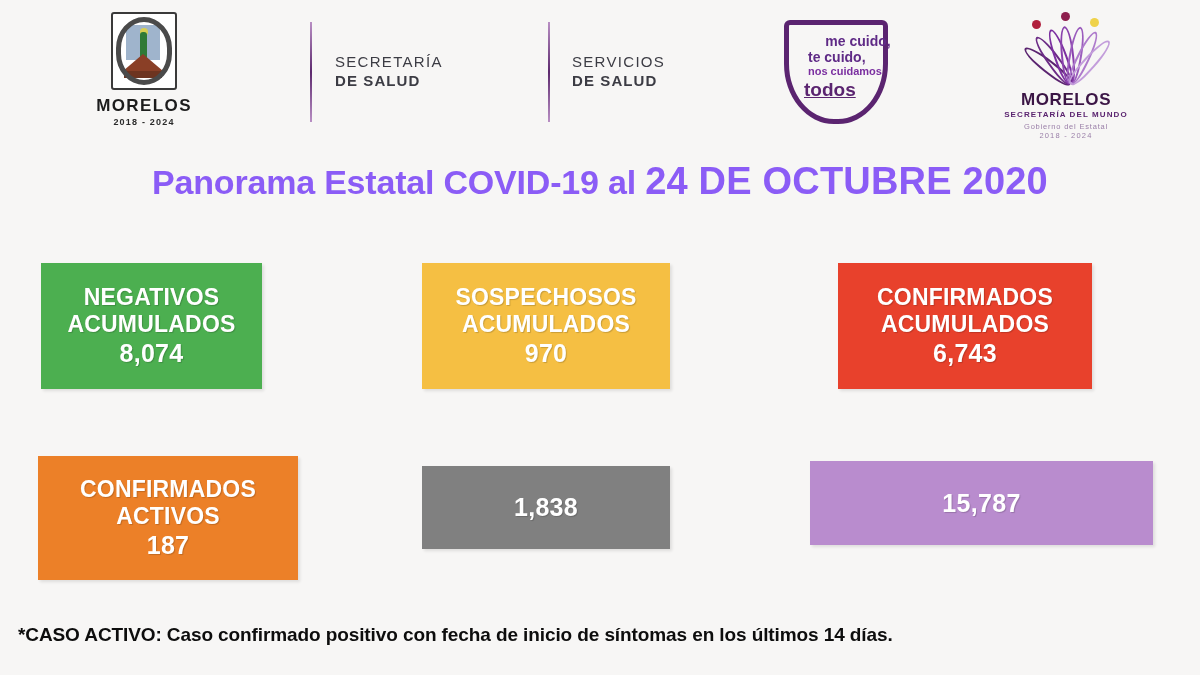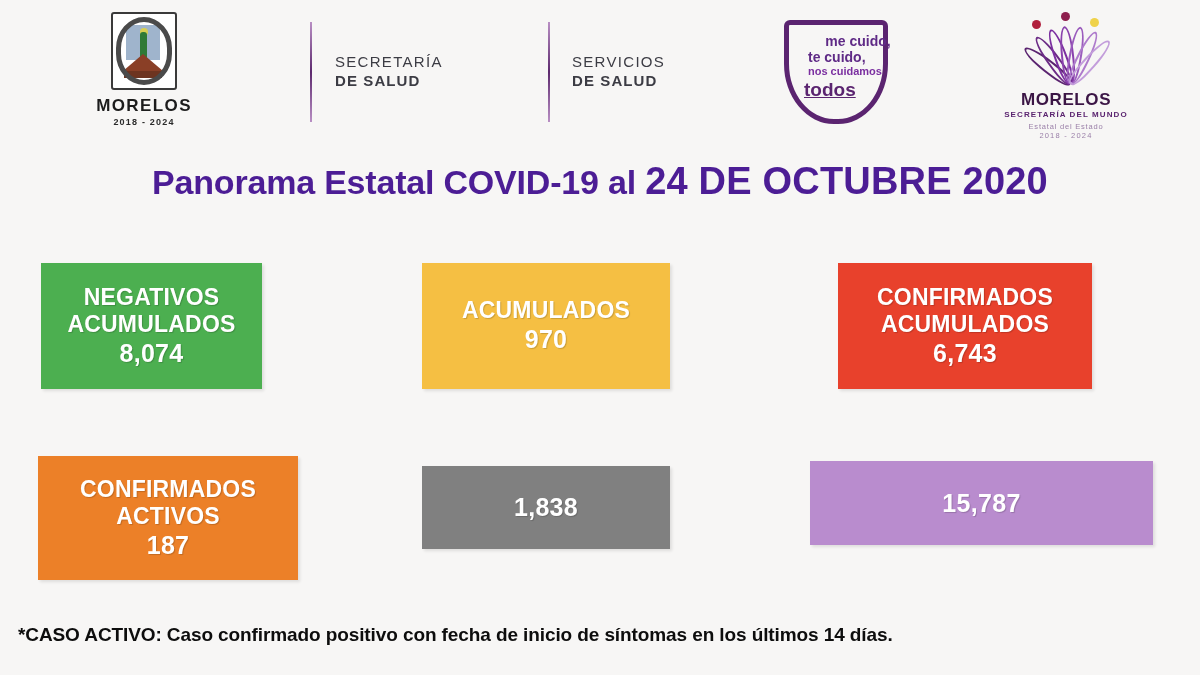--- a/index.html
+++ b/index.html
@@ -227,21 +227,21 @@
   }
 
   
   .title {
     position: absolute;
     top: 160px;
     left: 0;
     width: 1200px;
     text-align: center;
     white-space: nowrap;
-    color: #4c1d95;
+    color: #8b5cf6;
   }
   .title .t-pre {
     font-size: 34px;
     font-weight: bold;
     letter-spacing: -0.2px;
   }
   .title .t-date {
     font-size: 38px;
     font-weight: bold;
     letter-spacing: 0.2px;
@@ -336,36 +336,37 @@
       <span class="petal p1"></span>
       <span class="petal p2"></span>
       <span class="petal p3"></span>
       <span class="petal p4"></span>
       <span class="petal p5"></span>
       <span class="petal p6"></span>
       <span class="petal p7"></span>
     </div>
     <div class="brand-name">MORELOS</div>
     <div class="brand-sub">SECRETARÍA DEL MUNDO</div>
-    <div class="brand-gov">Estatal del Estado</div>
+    <div class="brand-gov">Gobierno del Estatal</div>
     <div class="brand-years">2018 - 2024</div>
   </div>
 </div>
 
 <div class="title">
   <span class="t-pre">Panorama Estatal COVID-19 al </span><span class="t-date">24 DE OCTUBRE 2020</span>
 </div>
 
 <div class="card" id="card-0" style="left:41px; top:263px; width:221px; height:126px; background:#4caf50;">
   <div class="c-label">NEGATIVOS</div>
   <div class="c-label">ACUMULADOS</div>
   <div class="c-value">8,074</div>
 </div>
 
 <div class="card" id="card-1" style="left:422px; top:263px; width:248px; height:126px; background:#f5bf43;">
+  <div class="c-label">SOSPECHOSOS</div>
   <div class="c-label">ACUMULADOS</div>
   <div class="c-value">970</div>
 </div>
 
 <div class="card" id="card-2" style="left:838px; top:263px; width:254px; height:126px; background:#e8412c;">
   <div class="c-label">CONFIRMADOS</div>
   <div class="c-label">ACUMULADOS</div>
   <div class="c-value">6,743</div>
 </div>
 

